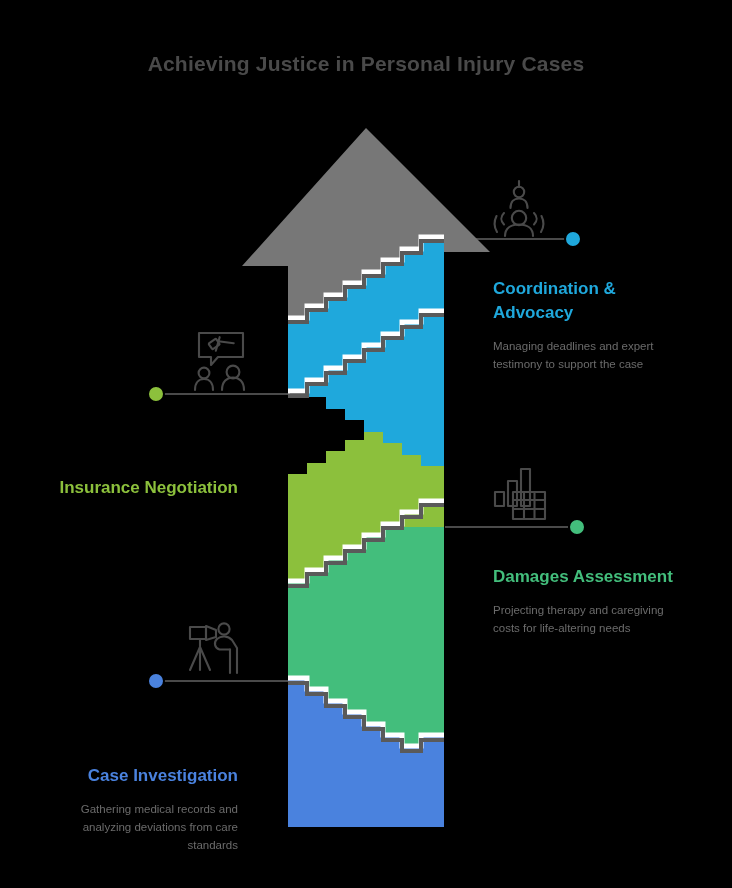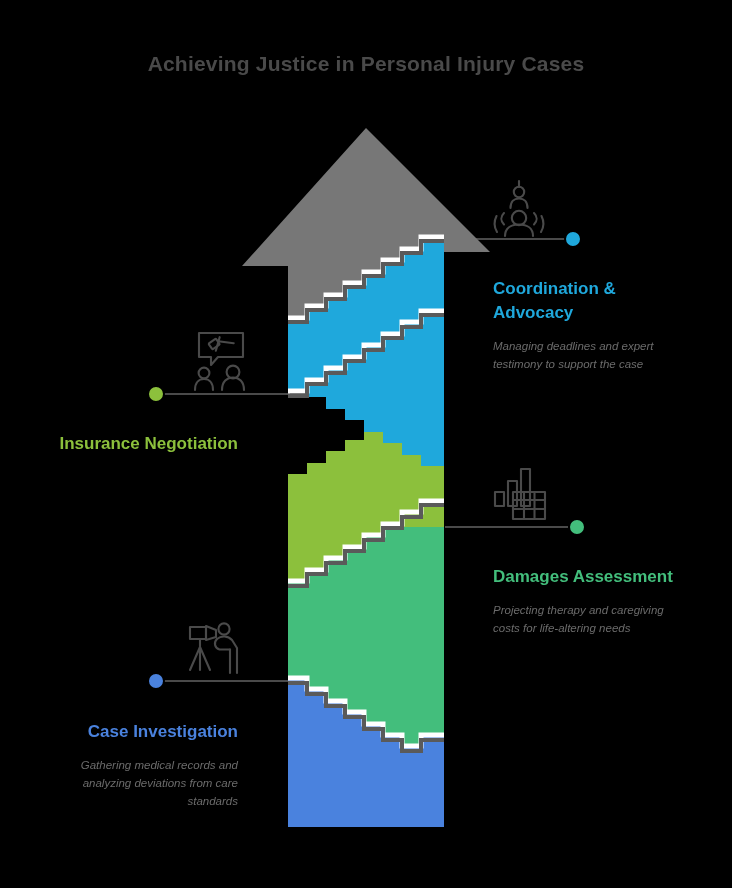--- a/index.html
+++ b/index.html
@@ -52,25 +52,24 @@
     font-size: 17px;
     font-weight: bold;
     line-height: 1.42;
     margin: 0 0 12px 0;
   }
   .step-text .step-desc {
     font-size: 11.5px;
     line-height: 1.58;
     color: #6b6b6b;
     margin: 0;
-    font-style: italic;
   }
 
   .side-right { text-align: left; }
-  .side-left  { text-align: right; }
+  .side-left  { text-align: right; margin-top: 44px; }
 
   #text-coordination { left: 493px; top: 277px; width: 196px; }
   #text-insurance    { left: 48px;  top: 432px; width: 190px; }
   #text-damages      { left: 493px; top: 565px; width: 196px; }
   #text-investigation{ left: 40px;  top: 720px; width: 198px; }
 
   .icon-box {
     position: absolute;
   }
   .icon-box svg { display: block; }

